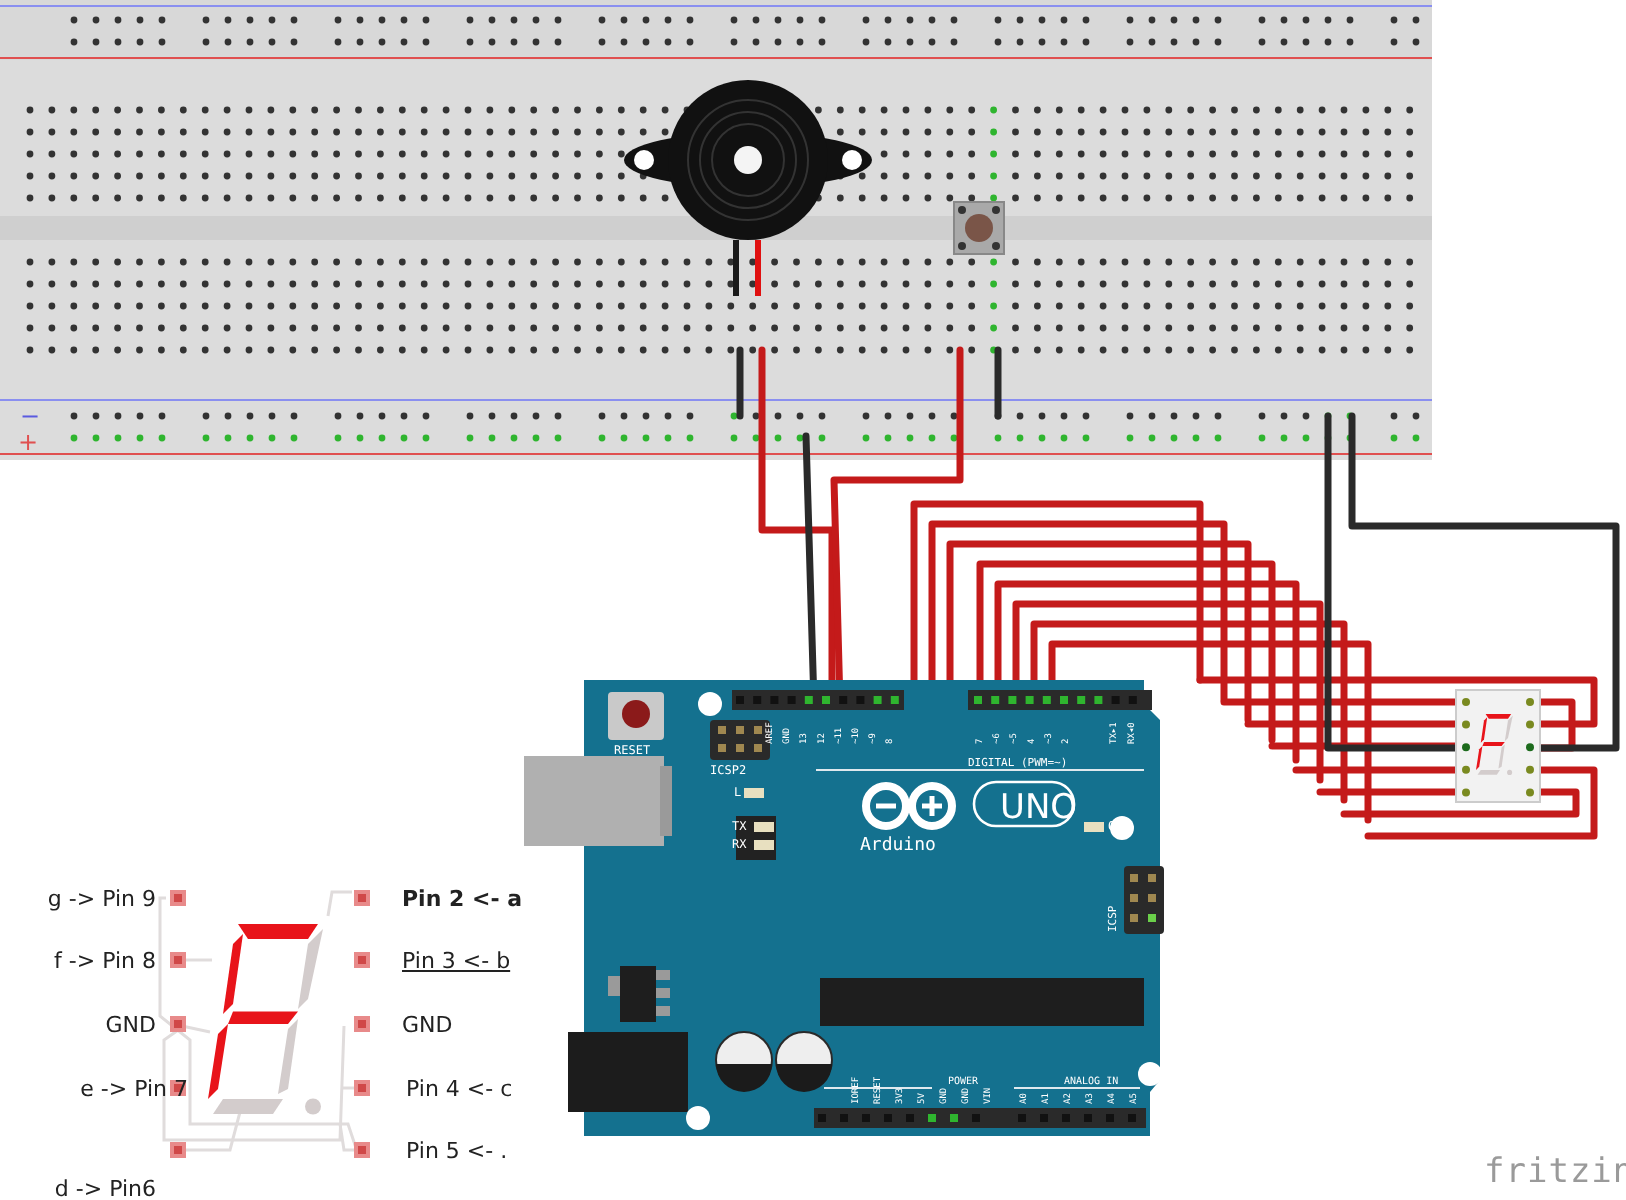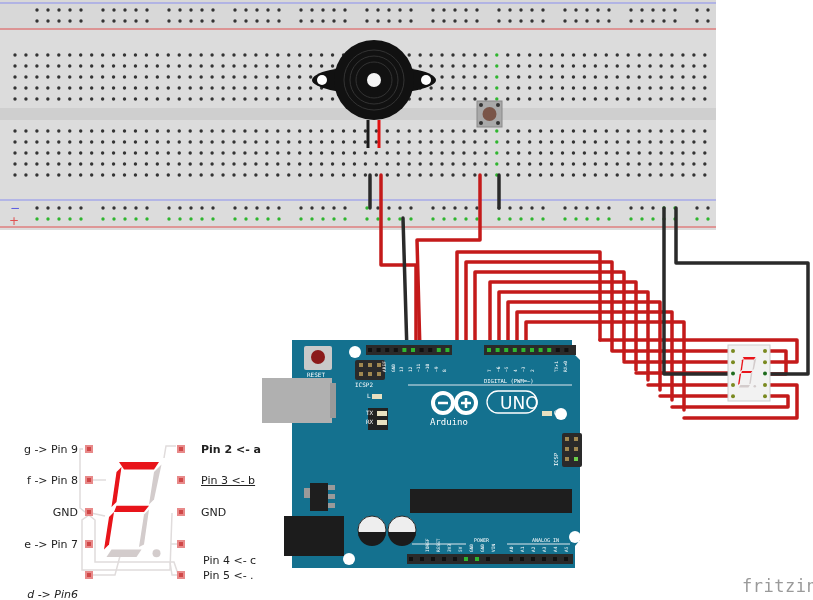--- a/index.html
+++ b/index.html
@@ -1128,22 +1128,22 @@
           <rect x="177" y="571" width="8" height="8" fill="#e88a8a"></rect>
           <rect x="179" y="573" width="4" height="4" fill="#d04848"></rect>
         </g>
     </g>
   </svg>
 
   <div id="labels">
       <div class="lbl r" style="right: 735px; top: 443px; text-align: right;">g -&gt; Pin 9</div>
       <div class="lbl r" style="right: 735px; top: 474px; margin-left: 47px;">f -&gt; Pin 8</div>
       <div class="lbl r" style="right: 735px; top: 506px;">GND</div>
-      <div class="lbl r" style="right: 735px; top: 538px;">e -&gt; Pin 7</div>
-      <div class="lbl r" style="right: 735px; top: 588px; font-style: italic;">d -&gt; Pin6</div>
+      <div class="lbl r" style="right: 719px; top: 538px;">e -&gt; Pin 7</div>
+      <div class="lbl r" style="right: 735px; top: 588px;">d -&gt; Pin6</div>
       <div class="lbl" style="left: 201px; top: 443px; font-weight: bold;">Pin 2  &lt;- a</div>
       <div class="lbl" style="left: 201px; top: 474px; text-decoration: underline;">Pin 3  &lt;- b</div>
       <div class="lbl" style="left: 201px; top: 506px;">GND</div>
-      <div class="lbl" style="left: 203px; top: 554px;">Pin 4  &lt;- c</div>
+      <div class="lbl" style="left: 203px; top: 538px;">Pin 4  &lt;- c</div>
       <div class="lbl" style="left: 203px; top: 569px;">Pin 5  &lt;- .</div>
     </div>
   <div class="fritz">fritzing</div>
 </div>
 
 </body></html>

